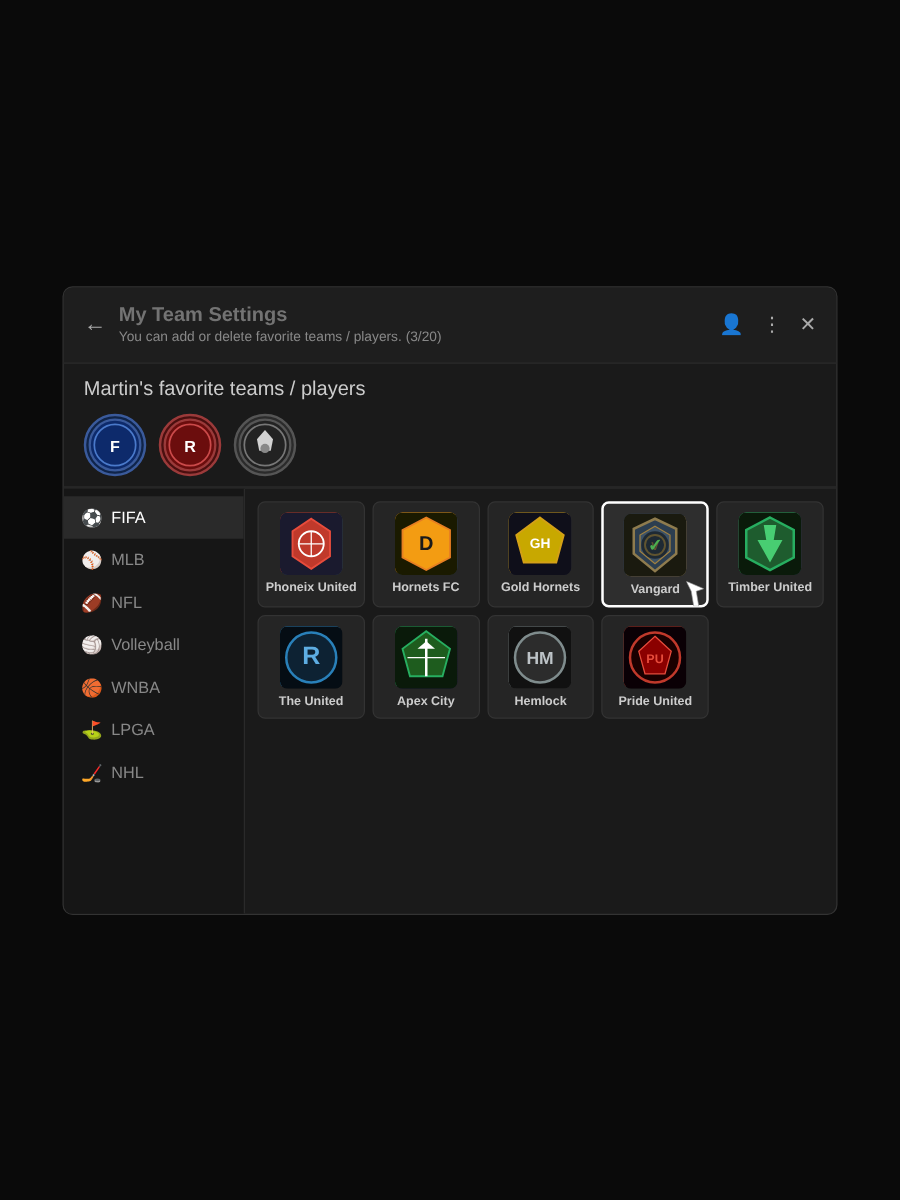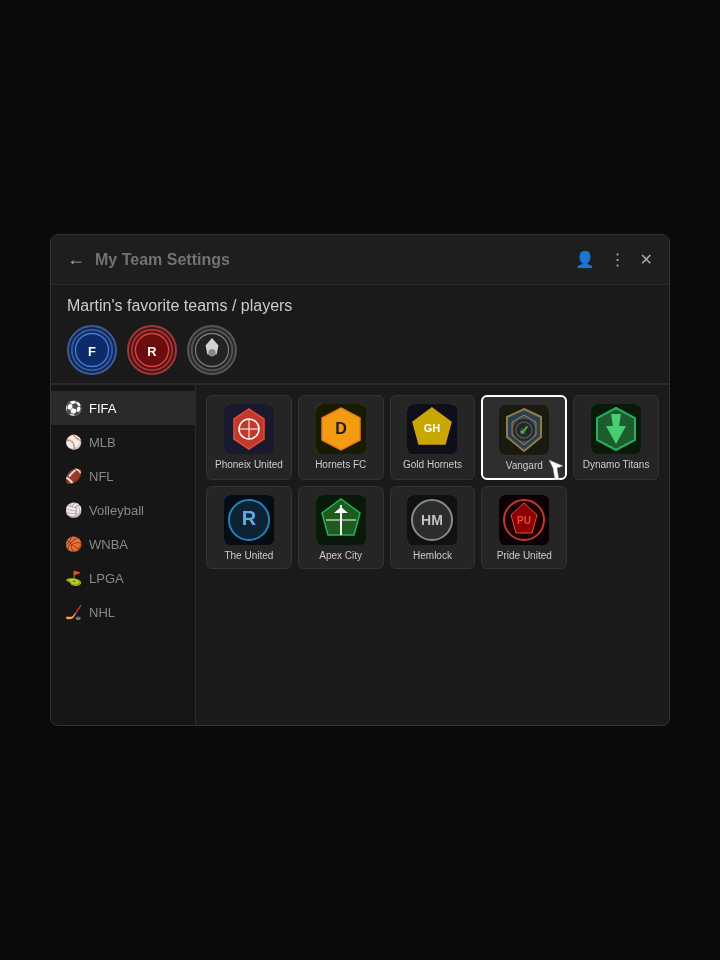--- a/index.html
+++ b/index.html
@@ -176,20 +176,21 @@
       margin-bottom: 5px;
       overflow: hidden;
       position: relative;
     }
 
     .team-name {
       color: #ccc;
       font-size: 10px;
       text-align: center;
       line-height: 1.2;
+      font-weight: bold;
     }
 
     .check-overlay {
       position: absolute;
       top: 50%;
       left: 50%;
       transform: translate(-50%, -50%);
       width: 22px;
       height: 22px;
       background: rgba(0,0,0,0.5);
@@ -224,20 +225,21 @@
   </style>
 </head>
 <body>
 
 <div class="modal">
 
   <div class="modal-header">
     <button class="back-btn">←</button>
     <div class="header-title-group">
       <div class="header-title">My Team Settings</div>
+      <div class="header-subtitle">You can add or delete favorite teams / players. (3/20)</div>
     </div>
     <div class="header-actions">
       <button class="header-icon-btn">👤</button>
       <button class="header-icon-btn">⋮</button>
       <button class="header-icon-btn">✕</button>
     </div>
   </div>
 
   <div class="top-section">
     <div class="favorites-section">
@@ -361,21 +363,21 @@
         </div>
 
         <div class="team-card">
           <div class="team-logo logo-timber">
             <svg viewBox="0 0 50 50" width="50" height="50">
               <rect width="50" height="50" fill="#0a1a0a"></rect>
               <path d="M25 4 L44 14 L44 36 L25 46 L6 36 L6 14 Z" fill="#1e5c2e" stroke="#27ae60" stroke-width="2"></path>
               <path d="M20 10 L30 10 L28 22 L35 22 L25 40 L15 22 L22 22 Z" fill="#4cd97a" opacity="0.9"></path>
             </svg>
           </div>
-          <div class="team-name">Dynamo Titans</div>
+          <div class="team-name">Timber United</div>
         </div>
 
 
         <div class="team-card">
           <div class="team-logo logo-roaring">
             <svg viewBox="0 0 50 50" width="50" height="50">
               <rect width="50" height="50" fill="#050d14"></rect>
               <circle cx="25" cy="25" r="20" fill="#0d2233" stroke="#2980b9" stroke-width="2"></circle>
               <text x="25" y="30" text-anchor="middle" fill="#5dade2" font-size="20" font-weight="bold">R</text>
             </svg>

